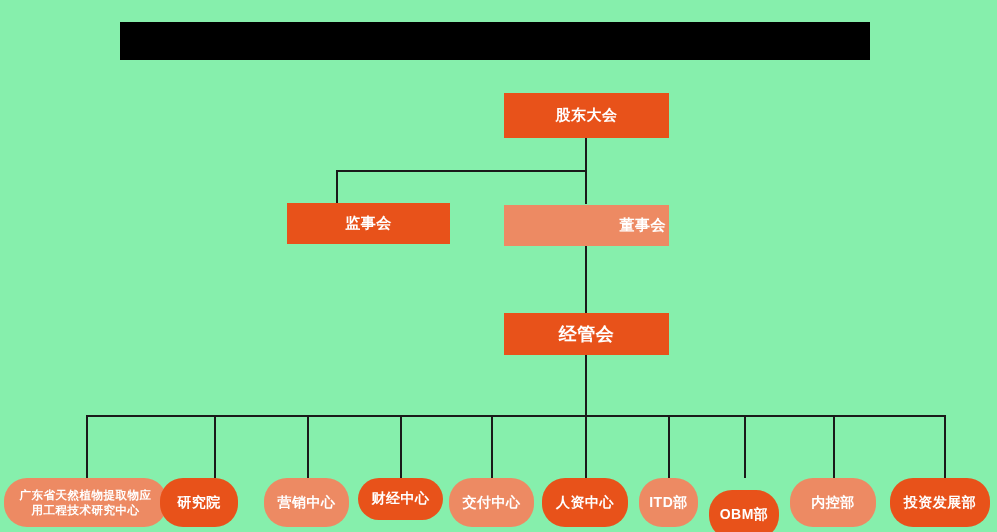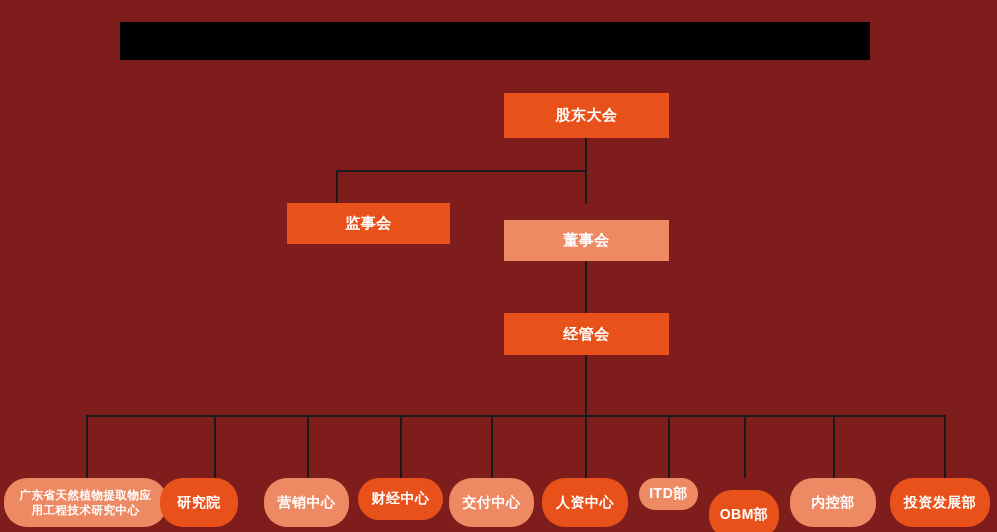--- a/index.html
+++ b/index.html
@@ -7,21 +7,21 @@
     padding: 0;
     background: #ffffff;
   }
   body {
     font-family: "Liberation Sans", "DejaVu Sans", sans-serif;
   }
   #chart-root {
     position: relative;
     width: 997px;
     height: 532px;
-    background: #7f1d1d;
+    background: #86efac;
     overflow: hidden;
   }
   
   .redaction-bar {
     position: absolute;
     left: 120px;
     top: 22px;
     width: 750px;
     height: 38px;
     background: #000000;
@@ -46,21 +46,21 @@
   .node .node-label {
     display: block;
     width: 100%;
     padding: 0 3px;
     white-space: pre-line;
   }
 
   
   .tier-1 { font-size: 15px; }
   .tier-2 { font-size: 15px; }
-  .tier-3 { font-size: 15px; }
+  .tier-3 { font-size: 18px; }
   .tier-4 { font-size: 14px; border-radius: 23px; }
   .tier-4.small { font-size: 11.5px; font-weight: bold; }
 
   
   .conn {
     position: absolute;
     background: #1a1a1a;
     z-index: 1;
   }
   .conn.v { width: 2px; }
@@ -98,21 +98,21 @@
   <div class="conn v" style="left:833px; top:415px; height:63px;"></div>
   <div class="conn v" style="left:944px; top:415px; height:63px;"></div>
 
   <div class="node dark tier-1" style="left:504px; top:93px; width:165px; height:45px;">
     <span class="node-label">股东大会</span>
   </div>
 
   <div class="node dark tier-2" style="left:255px; top:203px; width:163px; height:41px;margin-left:32px;">
     <span class="node-label">监事会</span>
   </div>
-  <div class="node light tier-2" style="left:504px; top:220px; width:165px; height:41px;">
+  <div class="node light tier-2" style="left:504px; top:205px; width:165px; height:41px;text-align:right;">
     <span class="node-label">董事会</span>
   </div>
 
   <div class="node dark tier-3" style="left:504px; top:313px; width:165px; height:42px;">
     <span class="node-label">经管会</span>
   </div>
 
   <div class="node light tier-4 small" style="left:4px; top:478px; width:163px; height:49px;">
     <span class="node-label">广东省天然植物提取物应
 用工程技术研究中心</span>
@@ -125,21 +125,21 @@
   </div>
   <div class="node dark tier-4" style="left:358px; top:478px; width:85px; height:42px;">
     <span class="node-label">财经中心</span>
   </div>
   <div class="node light tier-4" style="left:449px; top:478px; width:85px; height:49px;">
     <span class="node-label">交付中心</span>
   </div>
   <div class="node dark tier-4" style="left:542px; top:478px; width:86px; height:49px;">
     <span class="node-label">人资中心</span>
   </div>
-  <div class="node light tier-4" style="left:639px; top:478px; width:59px; height:32px;">
+  <div class="node light tier-4" style="left:639px; top:478px; width:59px; height:49px;">
     <span class="node-label">ITD部</span>
   </div>
   <div class="node dark tier-4" style="left:709px; top:478px; width:70px; height:49px;margin-top:12px;">
     <span class="node-label">OBM部</span>
   </div>
   <div class="node light tier-4" style="left:790px; top:478px; width:86px; height:49px;align-items:center;">
     <span class="node-label">内控部</span>
   </div>
   <div class="node dark tier-4" style="left:890px; top:478px; width:100px; height:49px;">
     <span class="node-label">投资发展部</span>

